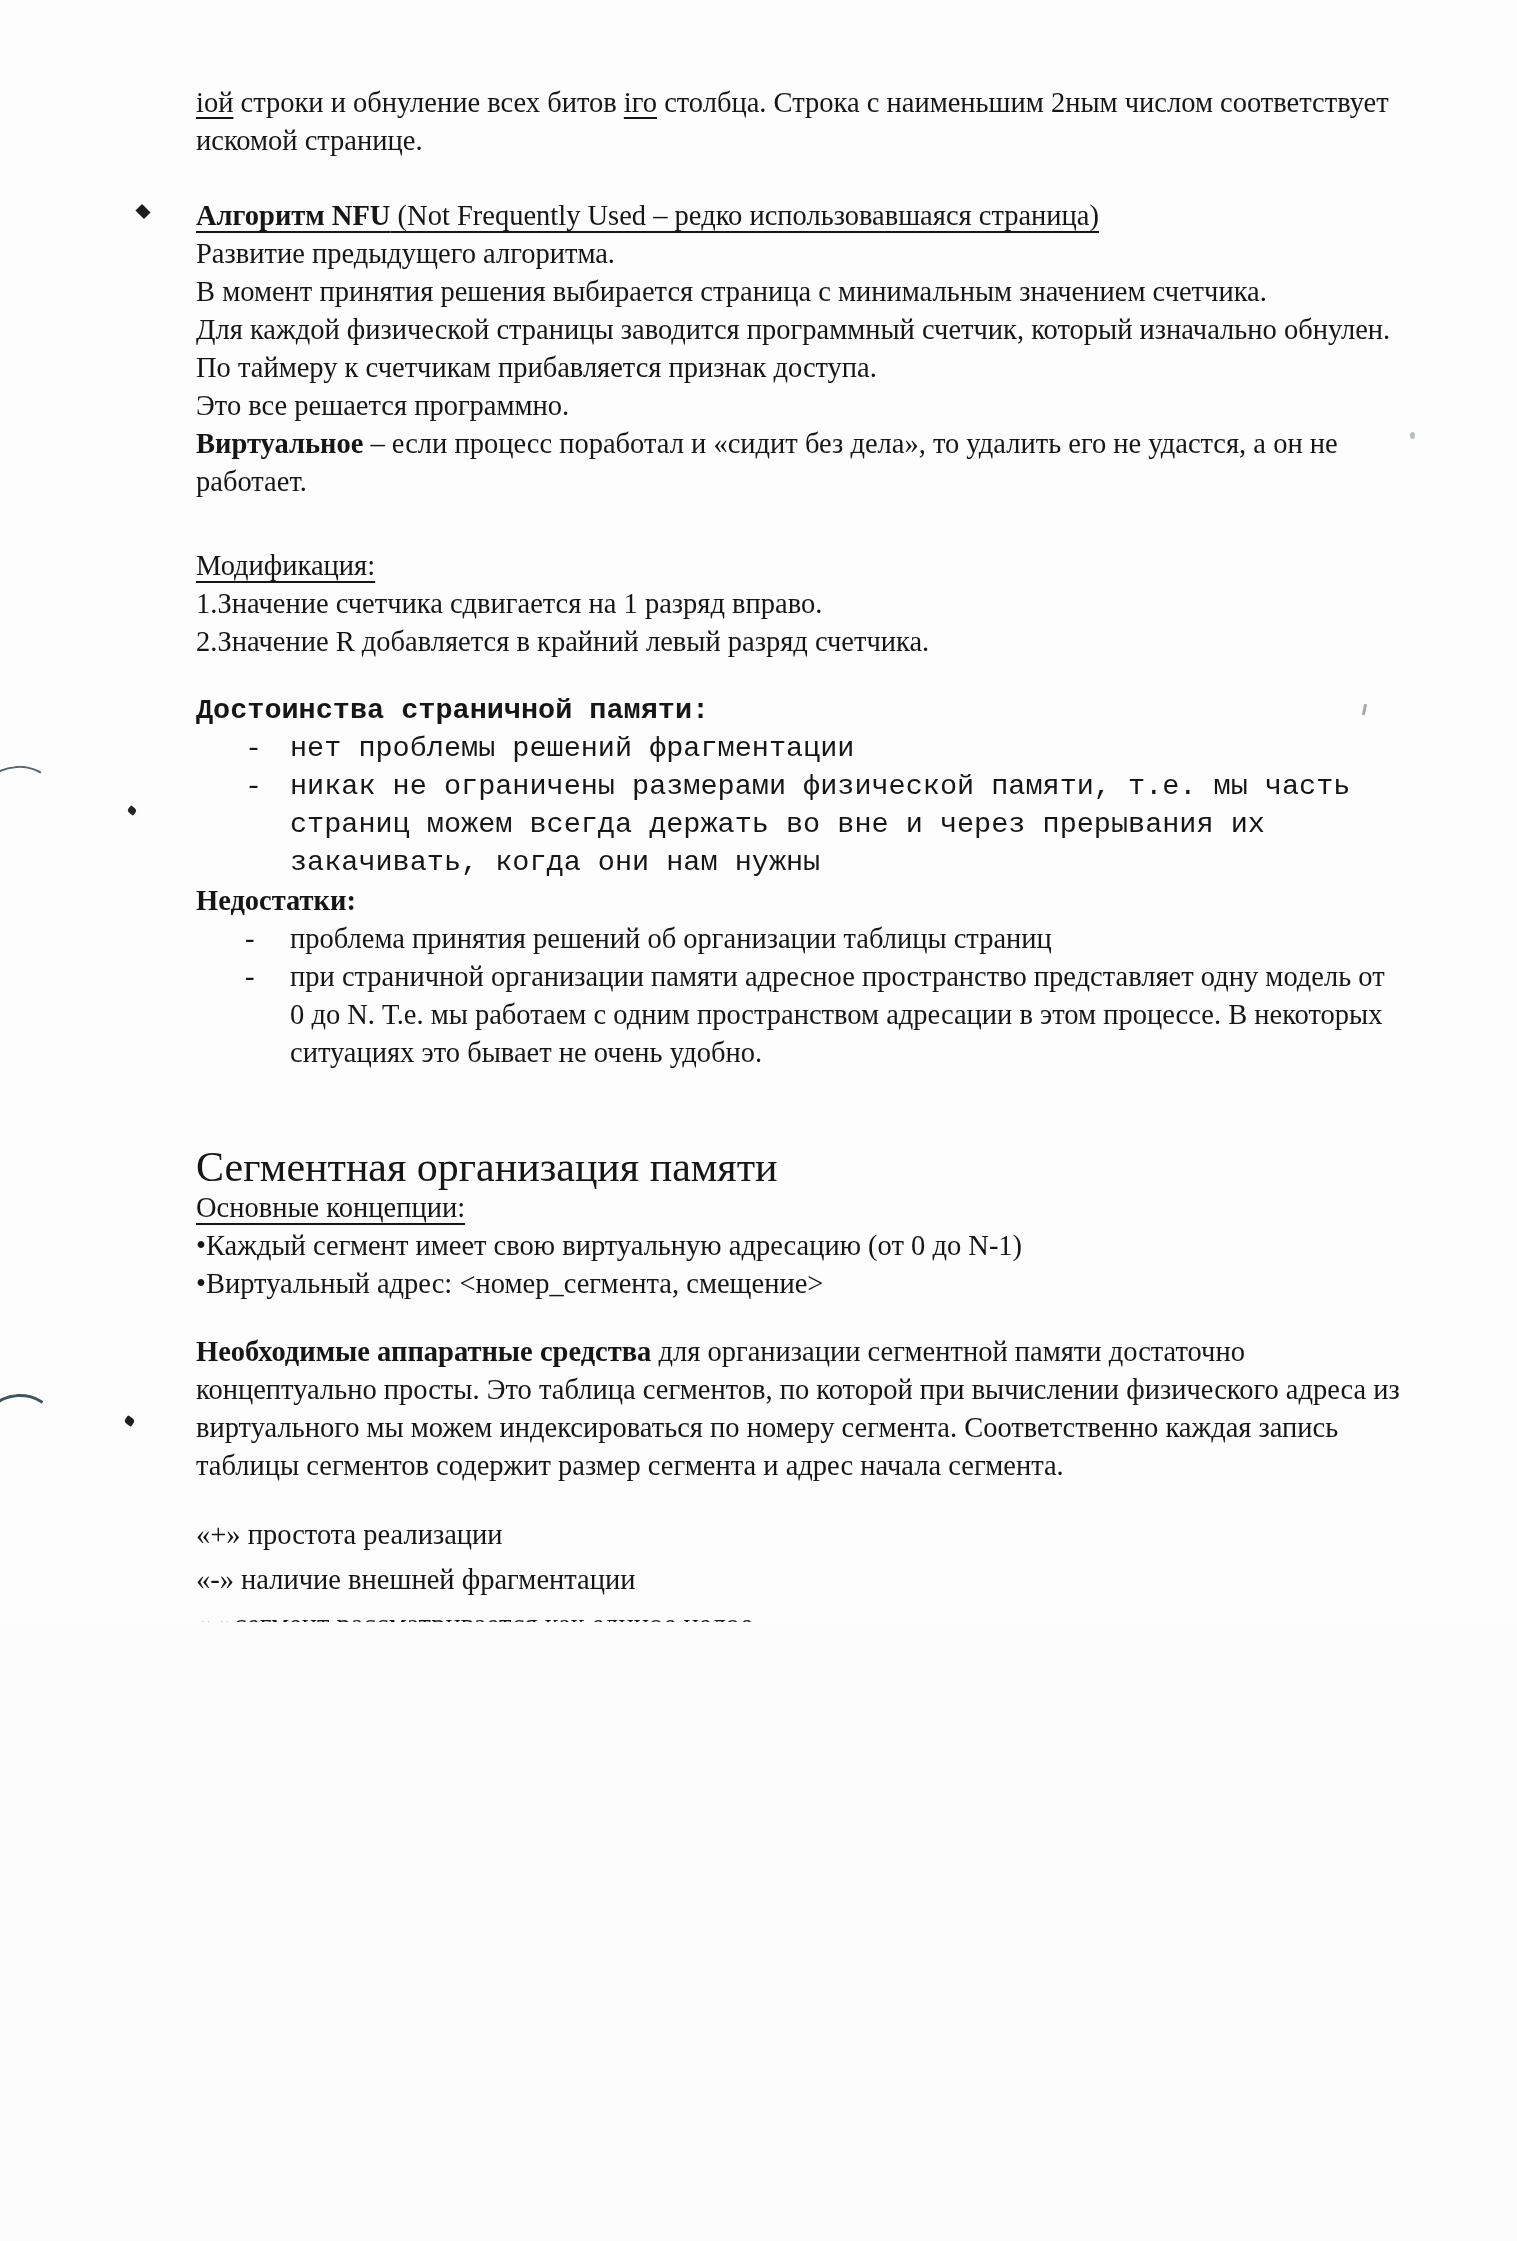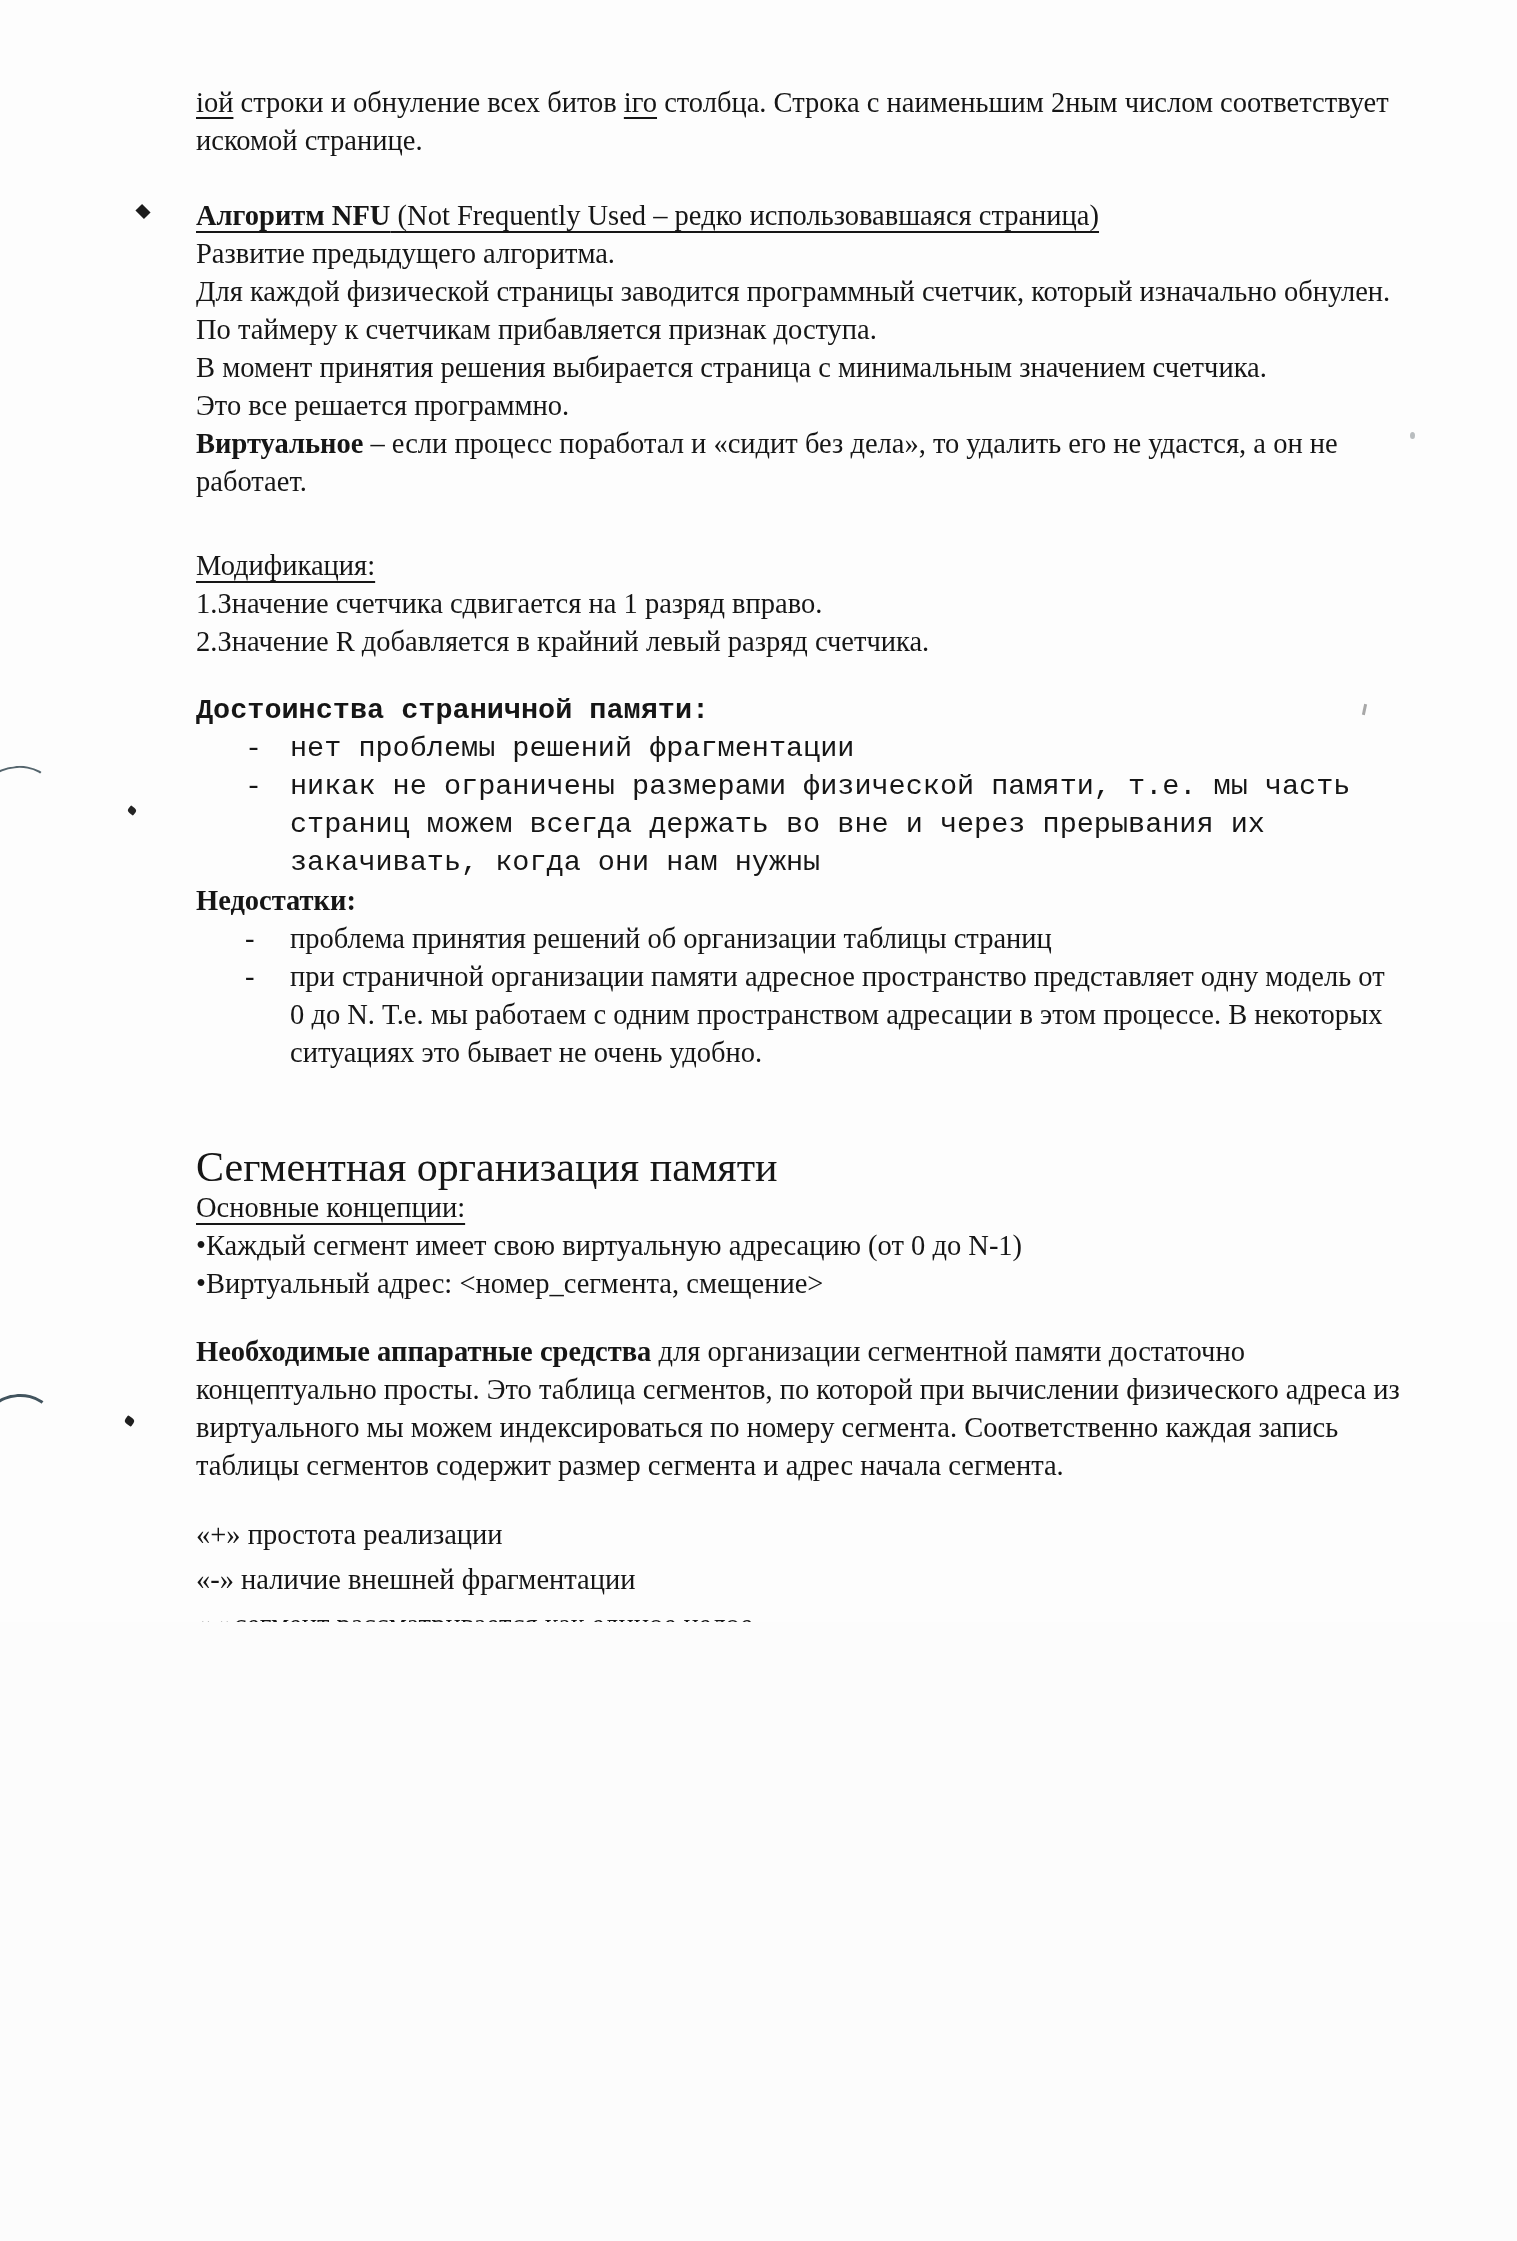--- a/index.html
+++ b/index.html
@@ -66,22 +66,22 @@
 
 <div class="page">
 
   <div class="content">
 
     <p><span class="u">iой</span><span> строки и обнуление всех битов </span><span class="u">iго</span><span> столбца. Строка с наименьшим 2ным числом соответствует искомой странице.</span></p>
 
     <div class="sec-nfu">
       <p class="u-line"><b>Алгоритм NFU</b><span> (Not Frequently Used – редко использовавшаяся страница)</span></p>
       <p>Развитие предыдущего алгоритма.</p>
+      <p>В момент принятия решения выбирается страница с минимальным значением счетчика.</p>
       <p>Для каждой физической страницы заводится программный счетчик, который изначально обнулен. По таймеру к счетчикам прибавляется признак доступа.</p>
-      <p>В момент принятия решения выбирается страница с минимальным значением счетчика.</p>
       <p>Это все решается программно.</p>
       <p><b>Виртуальное</b><span> – если процесс поработал и «сидит без дела», то удалить его не удастся, а он не работает.</span></p>
     </div>
 
     <div class="sec-mod">
       <p class="u-line">Модификация:</p>
       <p>1.Значение счетчика сдвигается на 1 разряд вправо.</p>
       <p>2.Значение R добавляется в крайний левый разряд счетчика.</p>
     </div>
 

